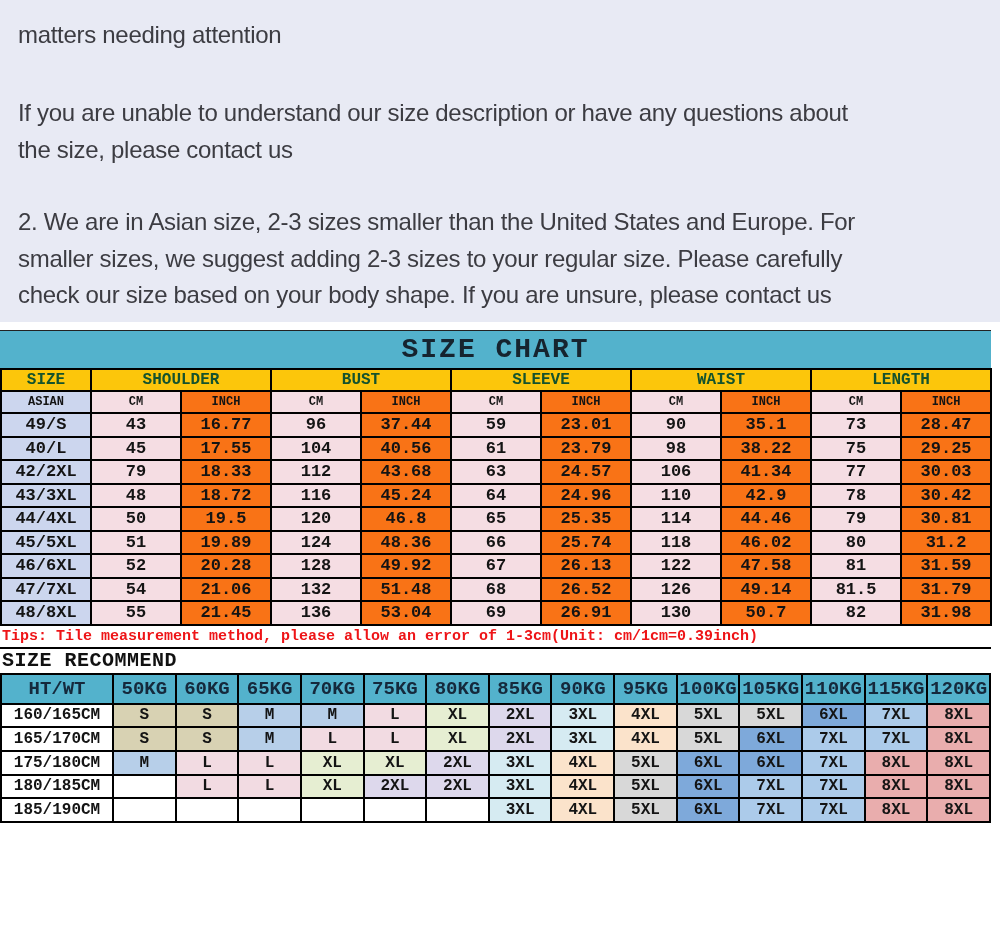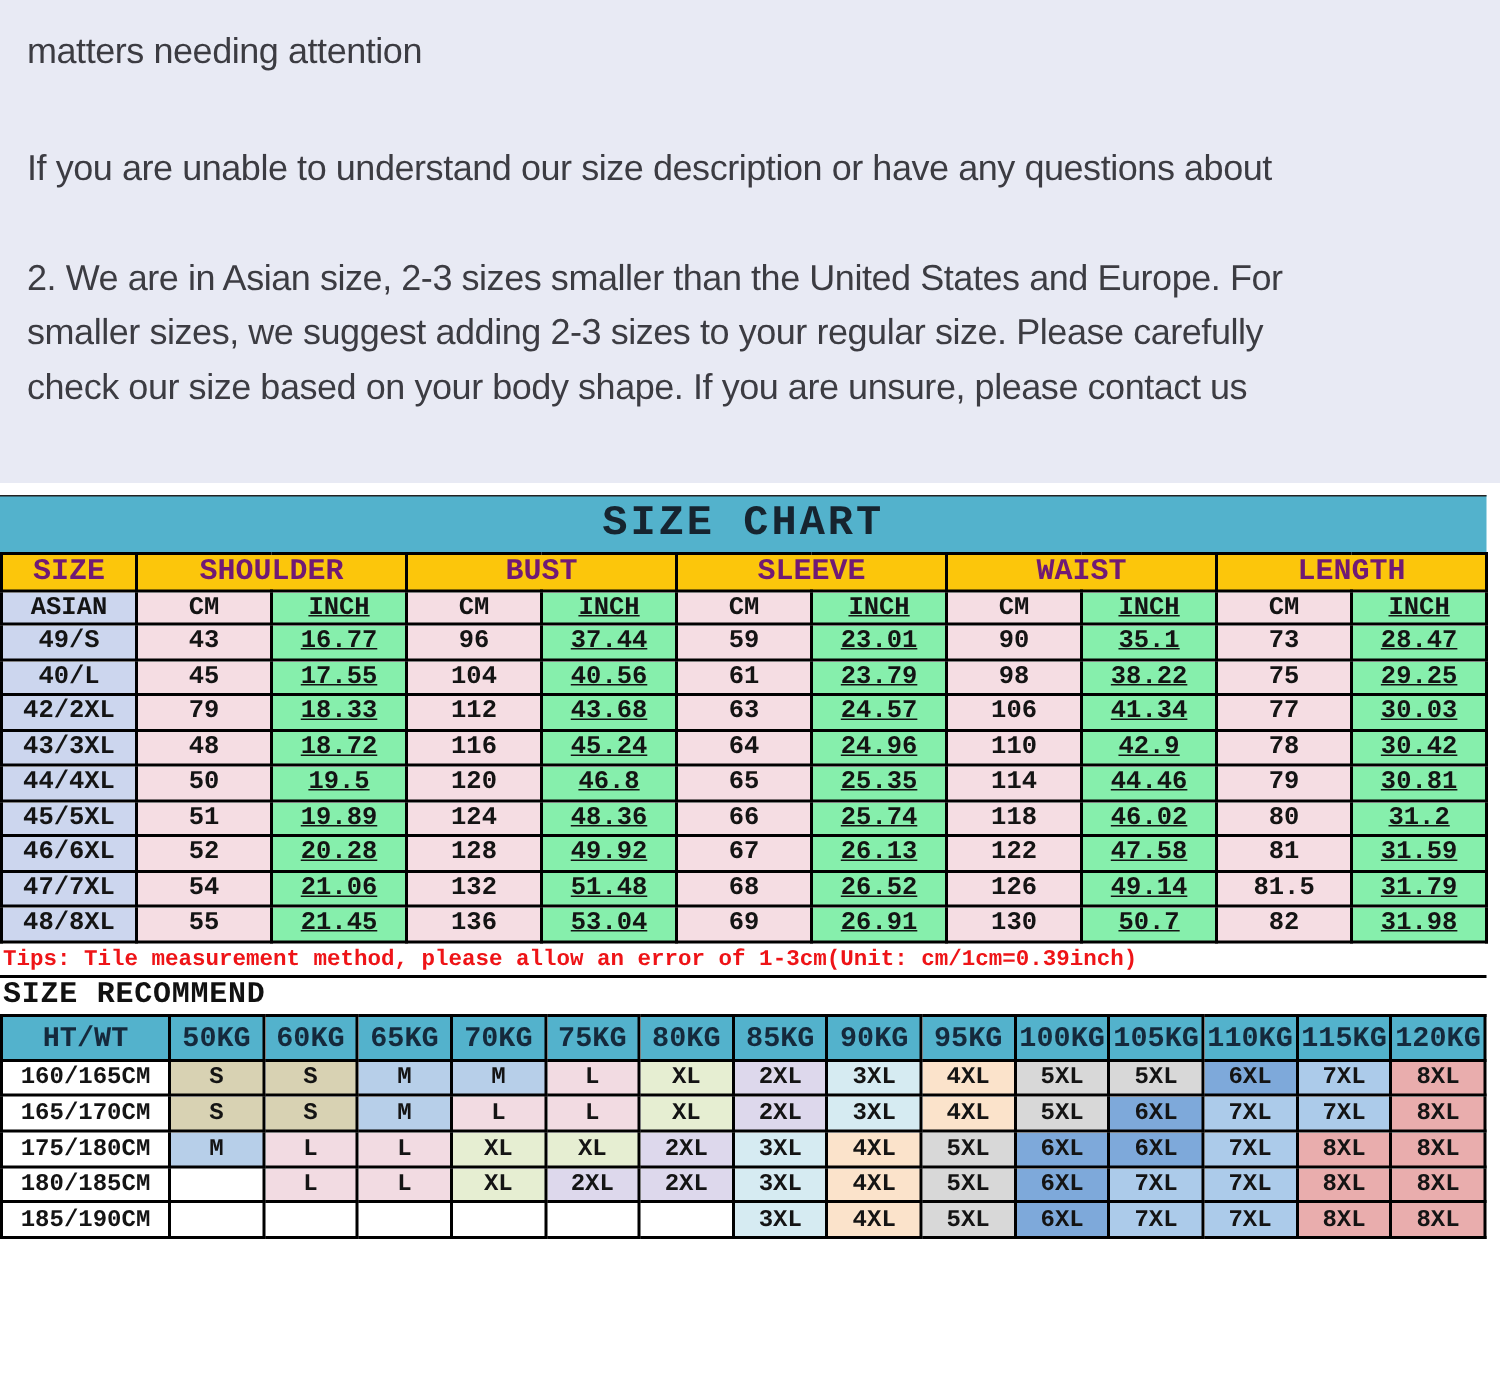--- a/index.html
+++ b/index.html
@@ -35,26 +35,26 @@
     font-family:"Liberation Mono", monospace; font-weight:bold;
     font-size:28px; letter-spacing:2px; color:#16242f;
   }
   table.size-chart {
     width:991px; border-collapse:collapse; table-layout:fixed;
     font-family:"Liberation Mono", monospace; font-weight:bold; color:#141414;
   }
   table.size-chart th, table.size-chart td {
     border:2px solid #000; text-align:center; padding:0; overflow:hidden;
   }
-  .group-th { background:#fcc60b; font-size:20px; height:20px; color:#701a75; }
-  tr.subhead th { font-size:17px; height:20px; }
+  .group-th { background:#fcc60b; font-size:16px; height:20px; color:#14532d; }
+  tr.subhead th { font-size:12px; height:20px; }
   table.size-chart tbody td { font-size:17px; height:21.5px; }
   .c-size { background:#ccd6ee; }
   .c-cm   { background:#f5dde3; }
-  .c-inch { background:#86efac;text-decoration:underline; }
+  .c-inch { background:#f97316; }
 
   
   .tips {
     box-sizing:border-box; width:991px; height:23px;
     border-bottom:2px solid #000;
     display:flex; align-items:center; padding-left:2px;
     font-family:"Liberation Mono", monospace; font-weight:bold;
     font-size:15px; color:#ee1417; white-space:nowrap;
   }
   .recommend-heading {
@@ -81,20 +81,21 @@
 </head>
 <body>
 
 <div>
 
   <section class="intro">
     <div class="intro-heading">matters needing attention</div>
     <div id="paras">
         <div class="para para-1">
           <div class="line">If you are unable to understand our size description or have any questions about</div>
+          <div class="line">the size, please contact us</div>
         </div>
         <div class="para para-2">
           <div class="line">2. We are in Asian size, 2-3 sizes smaller than the United States and Europe. For</div>
           <div class="line">smaller sizes, we suggest adding 2-3 sizes to your regular size. Please carefully</div>
           <div class="line">check our size based on your body shape. If you are unsure, please contact us</div>
         </div>
       </div>
   </section>
 
   <div class="gap-strip"></div>

